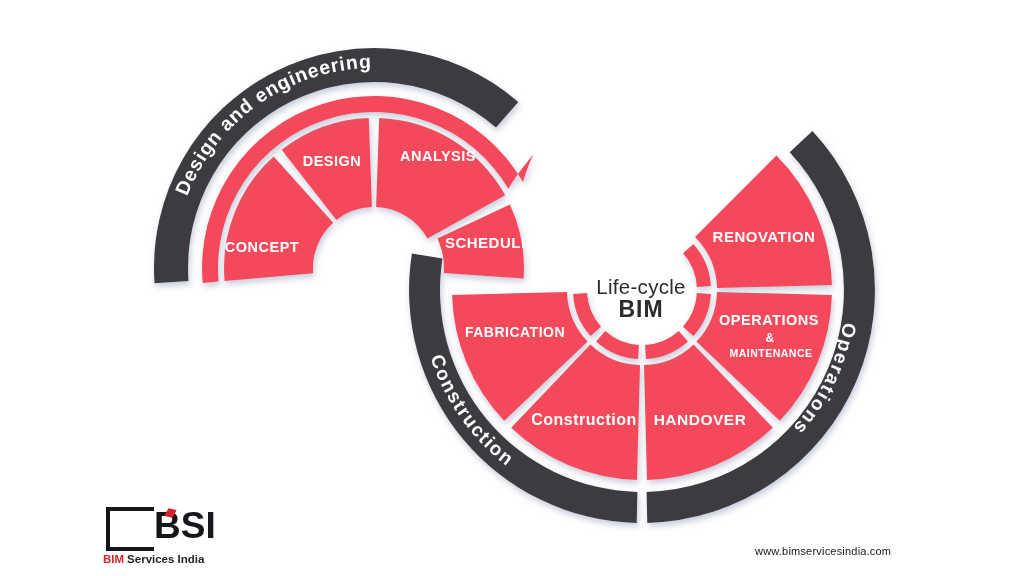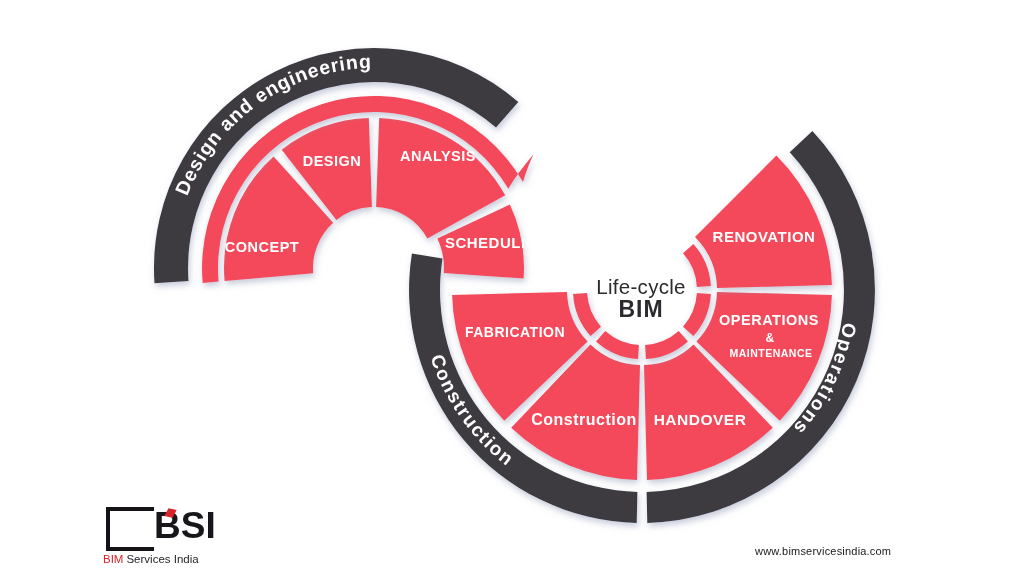--- a/index.html
+++ b/index.html
@@ -7,21 +7,21 @@
          font-family:"Liberation Sans",sans-serif;}
   svg{position:absolute;left:0;top:0;font-family:"Liberation Sans",sans-serif;}
   .logo{position:absolute;left:103px;top:506px;}
   .logo-mark{position:relative;width:78px;height:44px;}
   .bracket{position:absolute;left:3px;top:1px;width:44px;height:36px;
            border:4px solid #151218;border-right:none;}
   .abbr{position:absolute;left:12px;top:-2px;font-size:37px;font-weight:bold;
         color:#18161b;letter-spacing:0px;line-height:44px;margin-left:39px;}
   .tittle{position:absolute;left:63px;top:3px;width:9px;height:8px;background:#d8232a;
           transform:skewX(-18deg) rotate(12deg);}
-  .logo-caption{margin-top:3px;font-size:11.5px;font-weight:normal;white-space:nowrap;}
+  .logo-caption{margin-top:3px;font-size:11.5px;font-weight:bold;white-space:nowrap;}
   .cap-red{color:#d8232a;}
   .cap-dark{color:#26232a;margin-left:3px;}
   .website{position:absolute;left:755px;top:545px;font-size:11px;color:#191919;
            letter-spacing:0.2px;}
 </style>
 </head>
 <body>
 
 <div class="stage">
   <svg id="diagram" width="1024" height="576" viewBox="0 0 1024 576">

